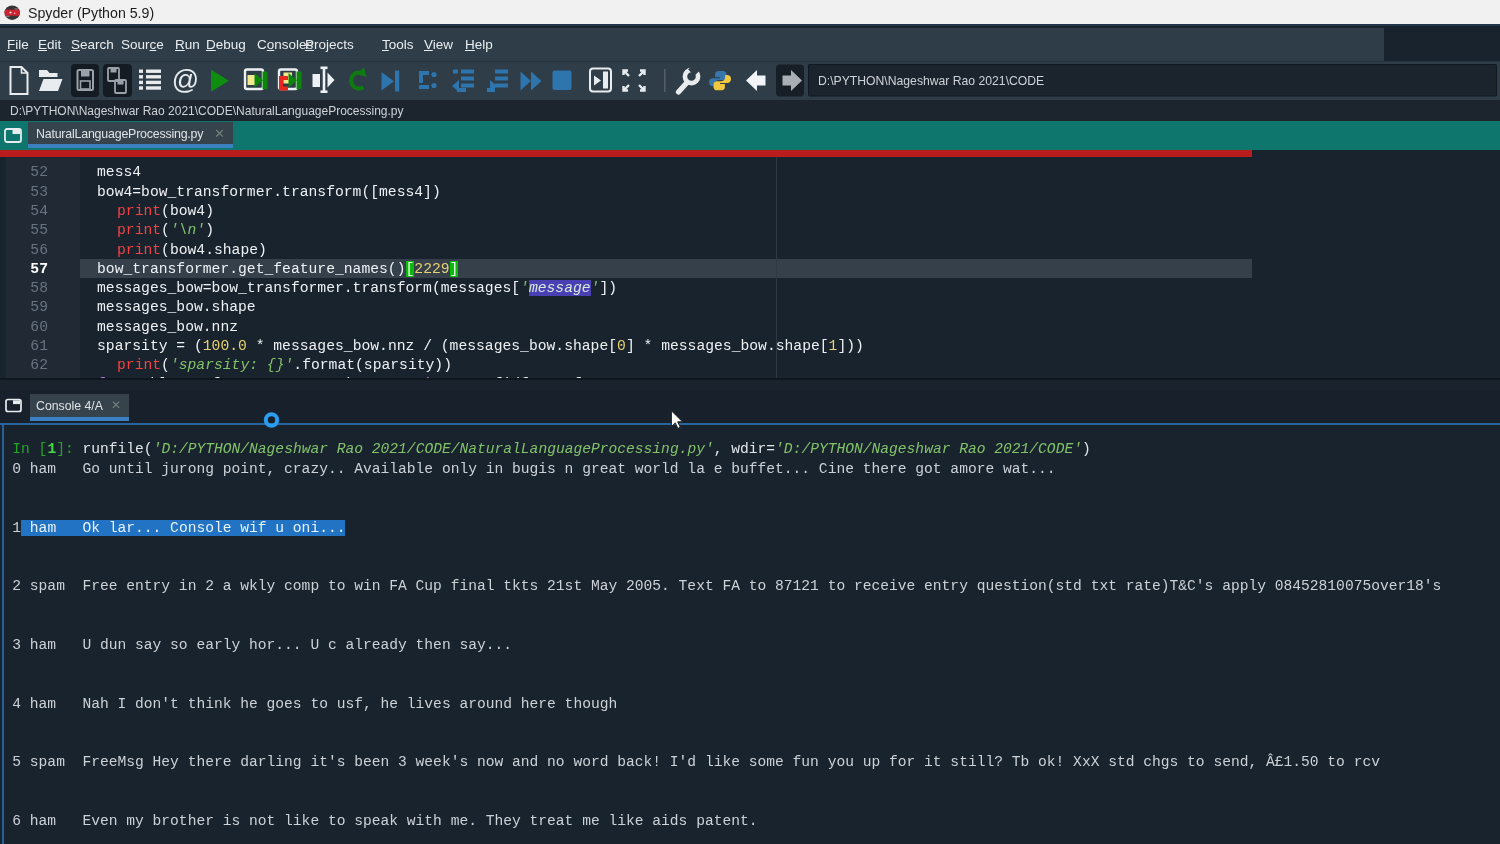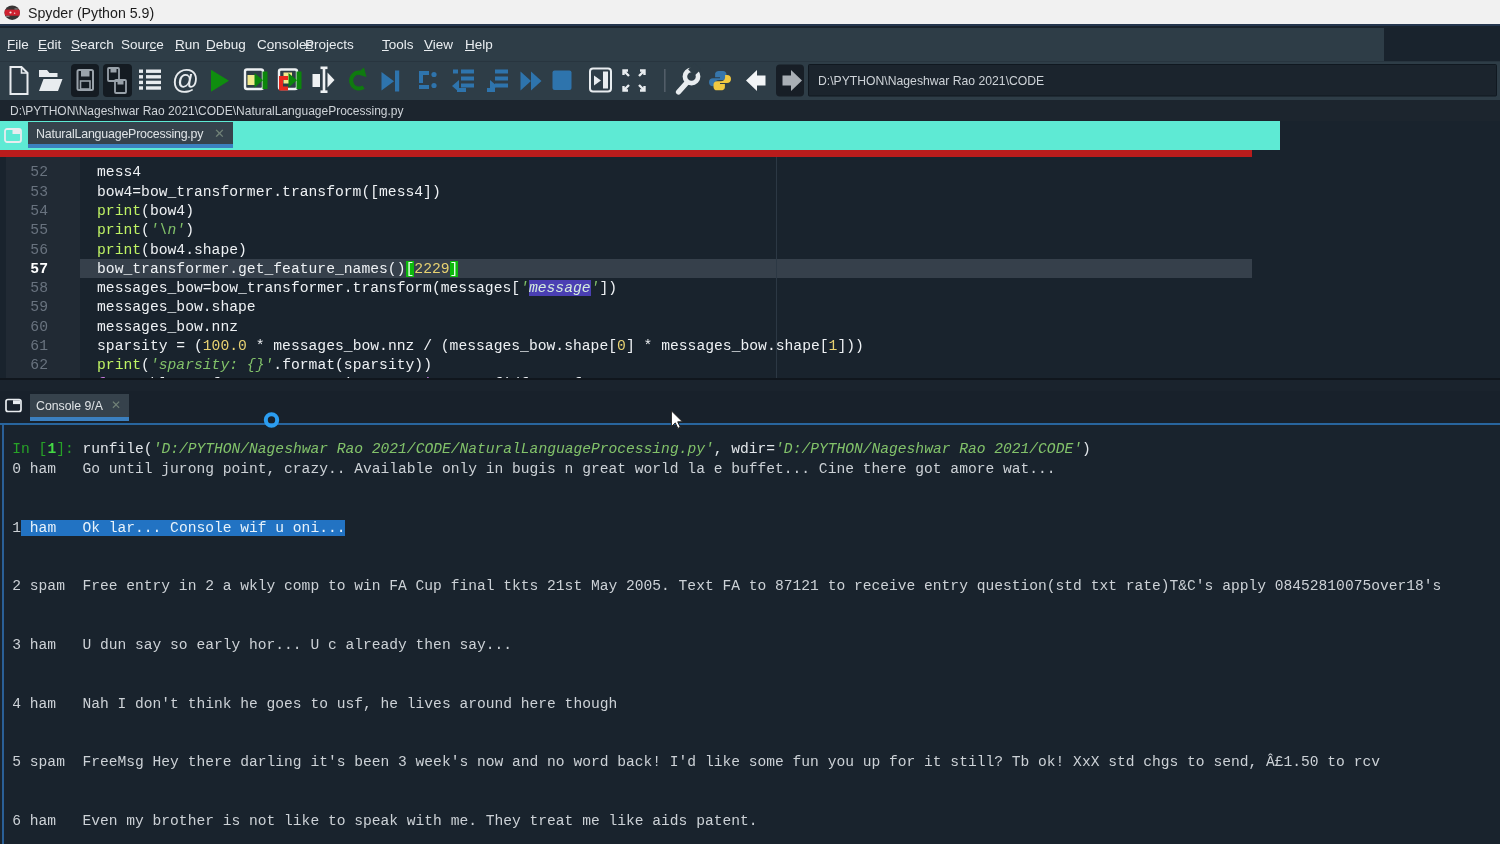--- a/index.html
+++ b/index.html
@@ -8,33 +8,33 @@
   .abs { position:absolute; }
   pre, .mono { font-family:"Liberation Mono", monospace; font-size:14.6px; line-height:19.58px; }
   #titlebar { left:0; top:0; width:1500px; height:26px; background:#f1f1f1; border-bottom:2px solid #24364e; }
   #titlebar span { position:absolute; left:28px; top:4.5px; font-size:14.2px; color:#1c1c1c; }
   #menubar { left:0; top:28px; width:1384px; height:33px; background:#2e3d47; }
   #menubar span { position:absolute; top:9px; font-size:13.5px; color:#e9edf0; }
   #menubar u { text-decoration:underline; }
   #toolbar { left:0; top:61px; width:1500px; height:39px; background:#2e3d47; border-top:1px solid #28353f; }
   #pathrow { left:0; top:100px; width:1500px; height:21px; background:#1c252e; }
   #pathrow span { position:absolute; left:10px; top:4px; font-size:12px; color:#ced3d8; }
-  #edtabbar { left:0; top:121px; width:1280px; height:29px; background:#5eead4; }
+  #edtabbar { left:0; top:121px; width:1500px; height:29px; background:#0f766e; }
   .tab { position:absolute; background:#36424c; }
   .tab .lbl { position:absolute; color:#dfe3e6; }
   .tab .x { position:absolute; color:#718278; font-size:13px; }
   .tabline { position:absolute; background:#3b80c0; }
   #editor { left:0; top:150px; width:1252px; height:228px; background:#19232d; border-top:7px solid #b91c1c; overflow:hidden; }
   #gutter-bg { left:6px; top:0; width:74px; height:228px; background:#212a34; }
   #curline { left:80px; top:101.7px; width:1420px; height:19.3px; background:#36404b; }
   #guide { left:776px; top:0; width:1px; height:228px; background:#2c3844; }
   #gutter { left:0; top:6.4px; width:48px; text-align:right; color:#69737f; font-size:14.7px; line-height:19.28px; }
   #code { left:97px; top:6.4px; color:#eef1f4; font-size:14.7px; line-height:19.28px; }
   .kw { color:#c678dd; }
-  .bi { color:#bef264; }
+  .bi { color:#ef4444;margin-left:20px; }
   .st { color:#82c26a; font-style:italic; }
   .nu { color:#e8d272; }
   .brk { background:#0db80d; color:#eaffea; }
   .occ { background:#4a3fb3; color:#d4ecdc; }
   #splitter { left:0; top:378px; width:1500px; height:13px; background:#1a232d; border-top:2px solid #10161d; }
   #constabbar { left:0; top:391px; width:1500px; height:33px; background:#18212b; }
   #consborder { left:0; top:423px; width:1500px; height:2px; background:#28659e; }
   #console { left:0; top:425px; width:1500px; height:506px; background:#19232d; overflow:hidden; }
   #consleft { left:2px; top:425px; width:2px; height:419px; background:#2a5f97; }
   #constext { left:12.3px; top:15.4px; color:#ccd1d6; font-size:14.62px; line-height:19.55px; }
@@ -239,21 +239,21 @@
 <span class="bi">print</span>(<span class="st">'sparsity: {}'</span>.format(sparsity))
 <span class="kw">from</span> sklearn.feature_extraction.text <span class="kw">import</span> TfidfTransformer</pre>
 </div>
 <div class="abs" id="splitter"></div>
 <div class="abs" id="constabbar">
   <svg class="abs" style="left:5px;top:7px" width="17" height="15" viewBox="0 0 17 15">
     <rect x="1" y="1.5" width="15" height="12" rx="2" fill="none" stroke="#e8ecef" stroke-width="1.7"></rect>
     <rect x="8" y="2.3" width="7" height="3.8" fill="#e8ecef"></rect>
   </svg>
   <div class="tab" style="left:30px;top:3px;width:99px;height:23px">
-    <span class="lbl" style="left:6px;top:5px;font-size:12.3px">Console 9/A</span>
+    <span class="lbl" style="left:6px;top:5px;font-size:12.3px">Console 4/A</span>
     <span class="x" style="left:81px;top:4px;font-size:12px">✕</span>
   </div>
   <div class="tabline" style="left:30px;top:26px;width:99px;height:4px"></div>
 </div>
 <div class="abs" id="consborder"></div>
 <div class="abs" id="console">
   <pre class="abs" id="constext"><span class="inp">In [</span><span class="inpn">1</span><span class="inp">]:</span> <span class="runf">runfile(<span class="st">'D:/PYTHON/Nageshwar Rao 2021/CODE/NaturalLanguageProcessing.py'</span>, wdir=<span class="st">'D:/PYTHON/Nageshwar Rao 2021/CODE'</span>)</span>
 0 ham   Go until jurong point, crazy.. Available only in bugis n great world la e buffet... Cine there got amore wat...
 
 

